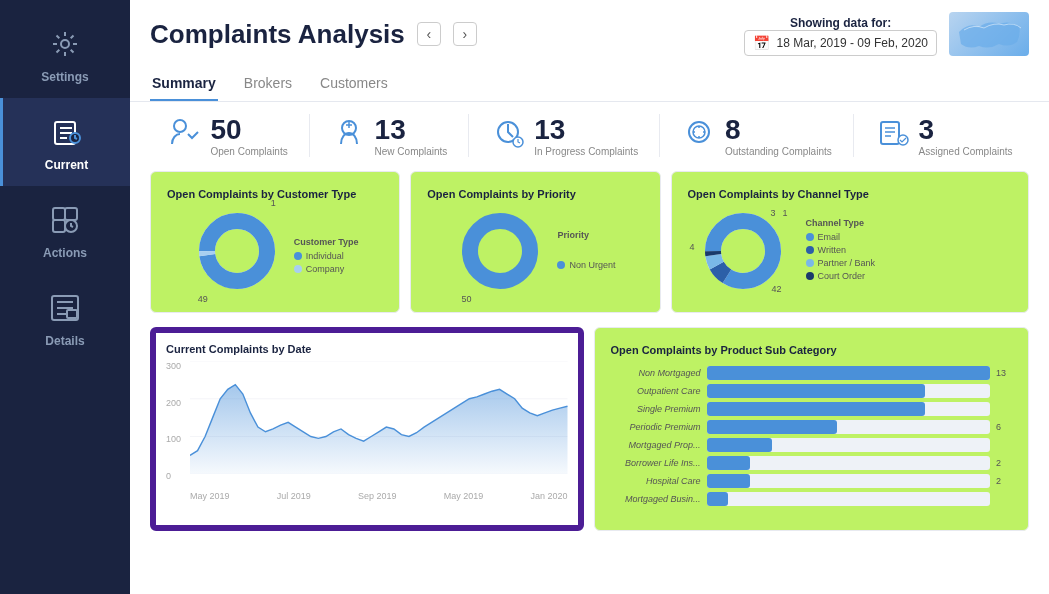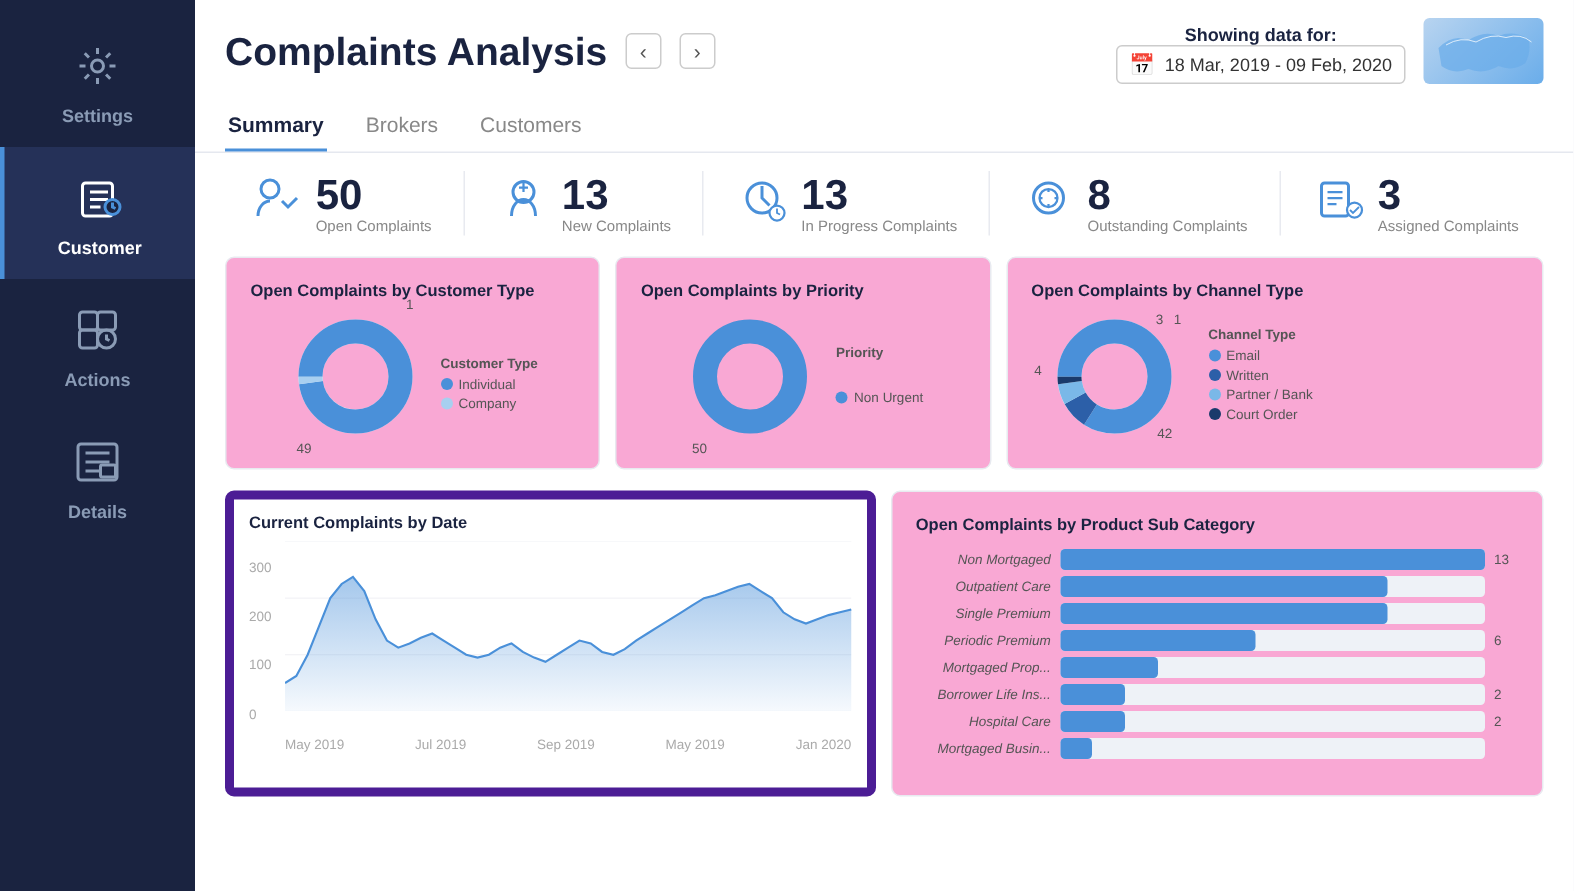--- a/index.html
+++ b/index.html
@@ -134,21 +134,21 @@
     .kpi-number { font-size: 28px; font-weight: 700; color: #1a2340; }
     .kpi-label { font-size: 10px; color: #888; }
 
     
     .charts-row {
       display: flex;
       gap: 10px;
       margin-bottom: 14px;
     }
     .chart-box {
-      background: #f9a8d4;
+      background: #bef264;
       border: 1px solid #e8eaf0;
       border-radius: 6px;
       padding: 16px;
       flex: 1;
     }
     .chart-title {
       font-size: 11px;
       font-weight: 700;
       color: #1a2340;
       margin-bottom: 6px;
@@ -178,21 +178,21 @@
     .chart-box-right {
       flex: 1;
     }
 
     
     .line-chart {
       position: relative;
       height: 140px;
     }
     .line-chart-y {
-      position: absolute; left: 0; top: 12px; bottom: 20px;
+      position: absolute; left: 0; top: 0; bottom: 20px;
       display: flex; flex-direction: column; justify-content: space-between;
       font-size: 9px; color: #aaa;
       width: 24px;
     }
     .line-chart-x {
       position: absolute; bottom: 0; left: 24px; right: 0;
       display: flex; justify-content: space-between;
       font-size: 9px; color: #aaa;
     }
     .line-chart-canvas {
@@ -229,21 +229,21 @@
   </div>
   <div class="sidebar-item active">
     <div class="icon-wrap">
       <svg viewBox="0 0 32 32" fill="none" stroke="#fff" stroke-width="2">
         <rect x="4" y="6" width="20" height="22" rx="2"></rect>
         <path d="M9 12h12M9 17h12M9 22h7"></path>
         <circle cx="24" cy="22" r="5" stroke="#4a90d9" fill="#1a2340"></circle>
         <path d="M24 19v3l2 1" stroke="#4a90d9"></path>
       </svg>
     </div>
-    <span class="sidebar-label">Customer</span>
+    <span class="sidebar-label">Current</span>
   </div>
   <div class="sidebar-item">
     <div class="icon-wrap">
       <svg viewBox="0 0 32 32" fill="none" stroke="#8a9bb5" stroke-width="2">
         <rect x="4" y="4" width="12" height="12" rx="2"></rect>
         <rect x="16" y="4" width="12" height="12" rx="2"></rect>
         <rect x="4" y="16" width="12" height="12" rx="2"></rect>
         <circle cx="22" cy="22" r="6"></circle>
         <path d="M22 19v3l2 1"></path>
       </svg>

